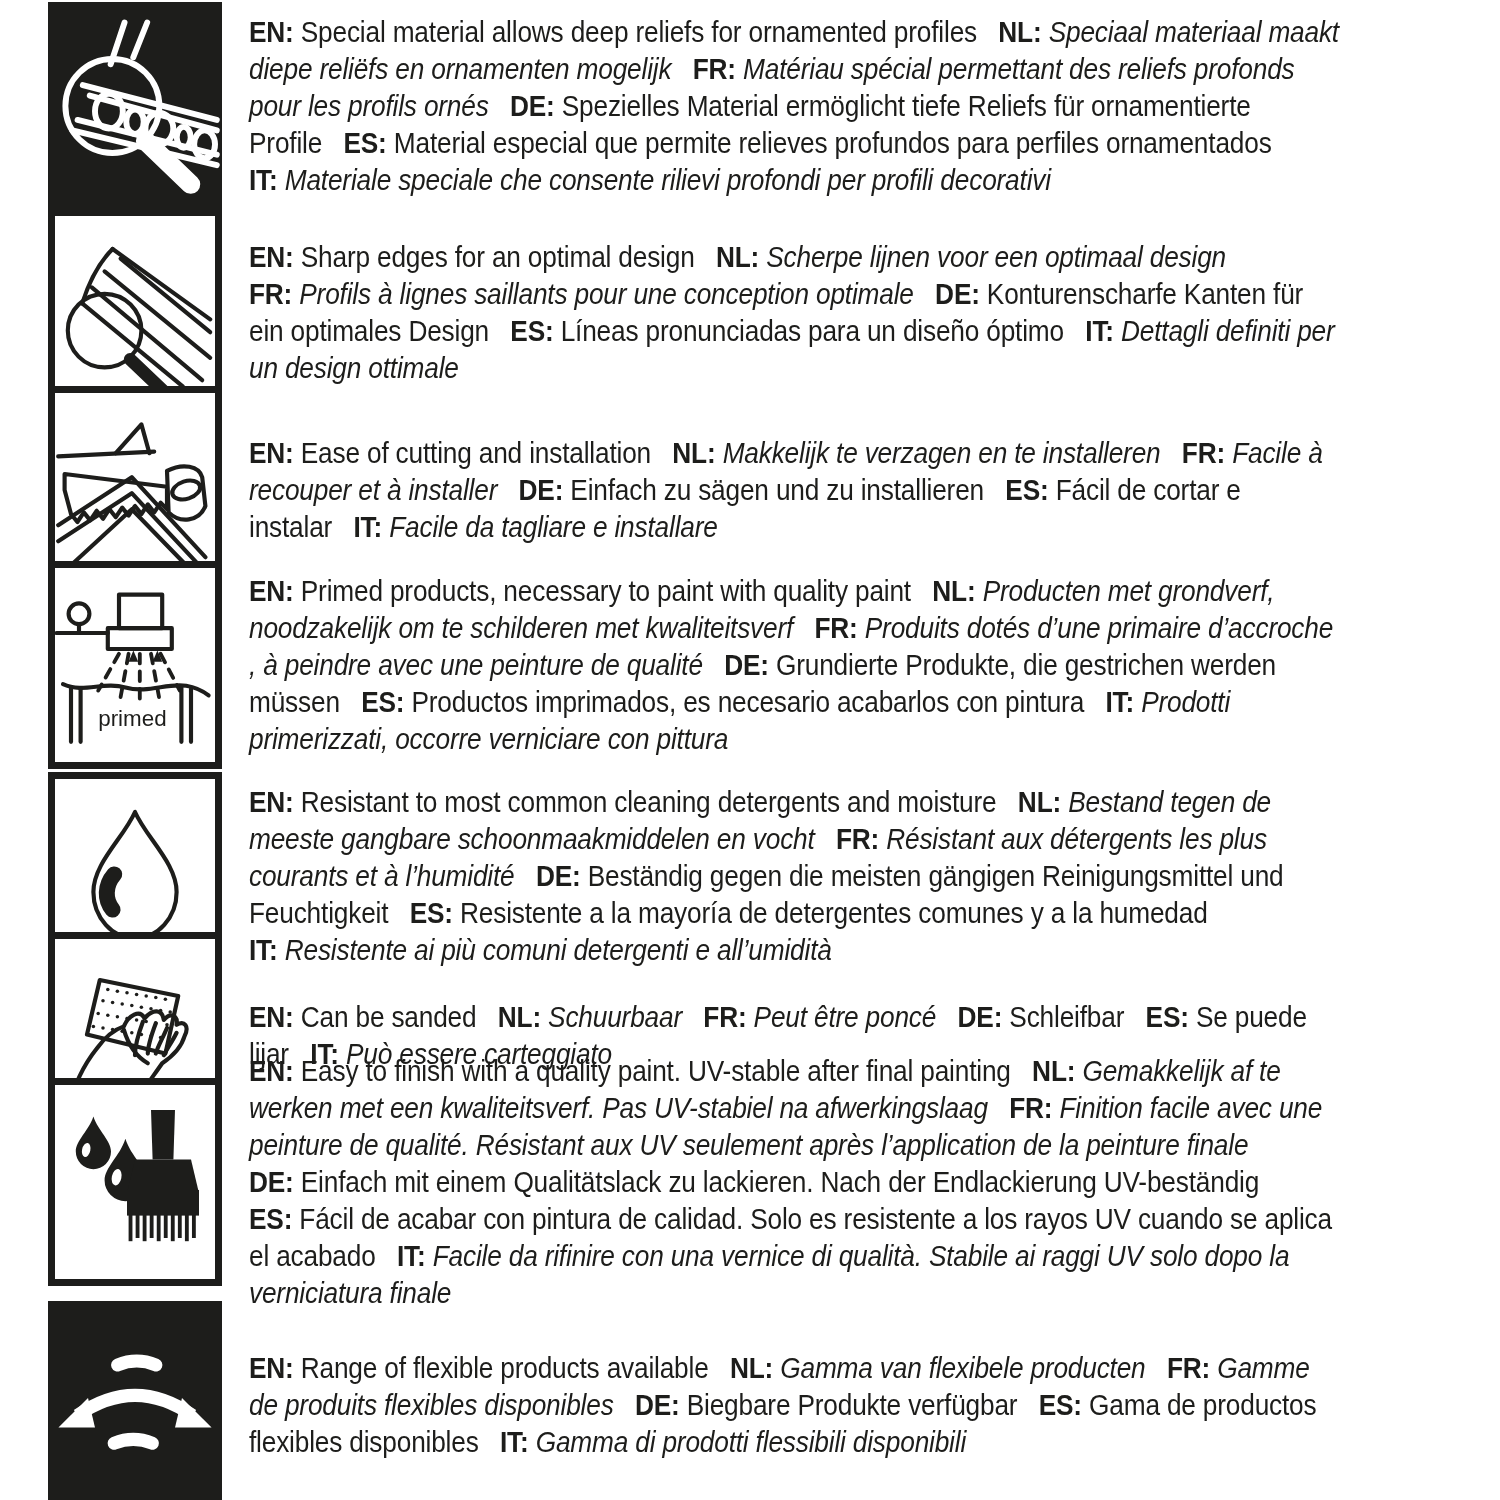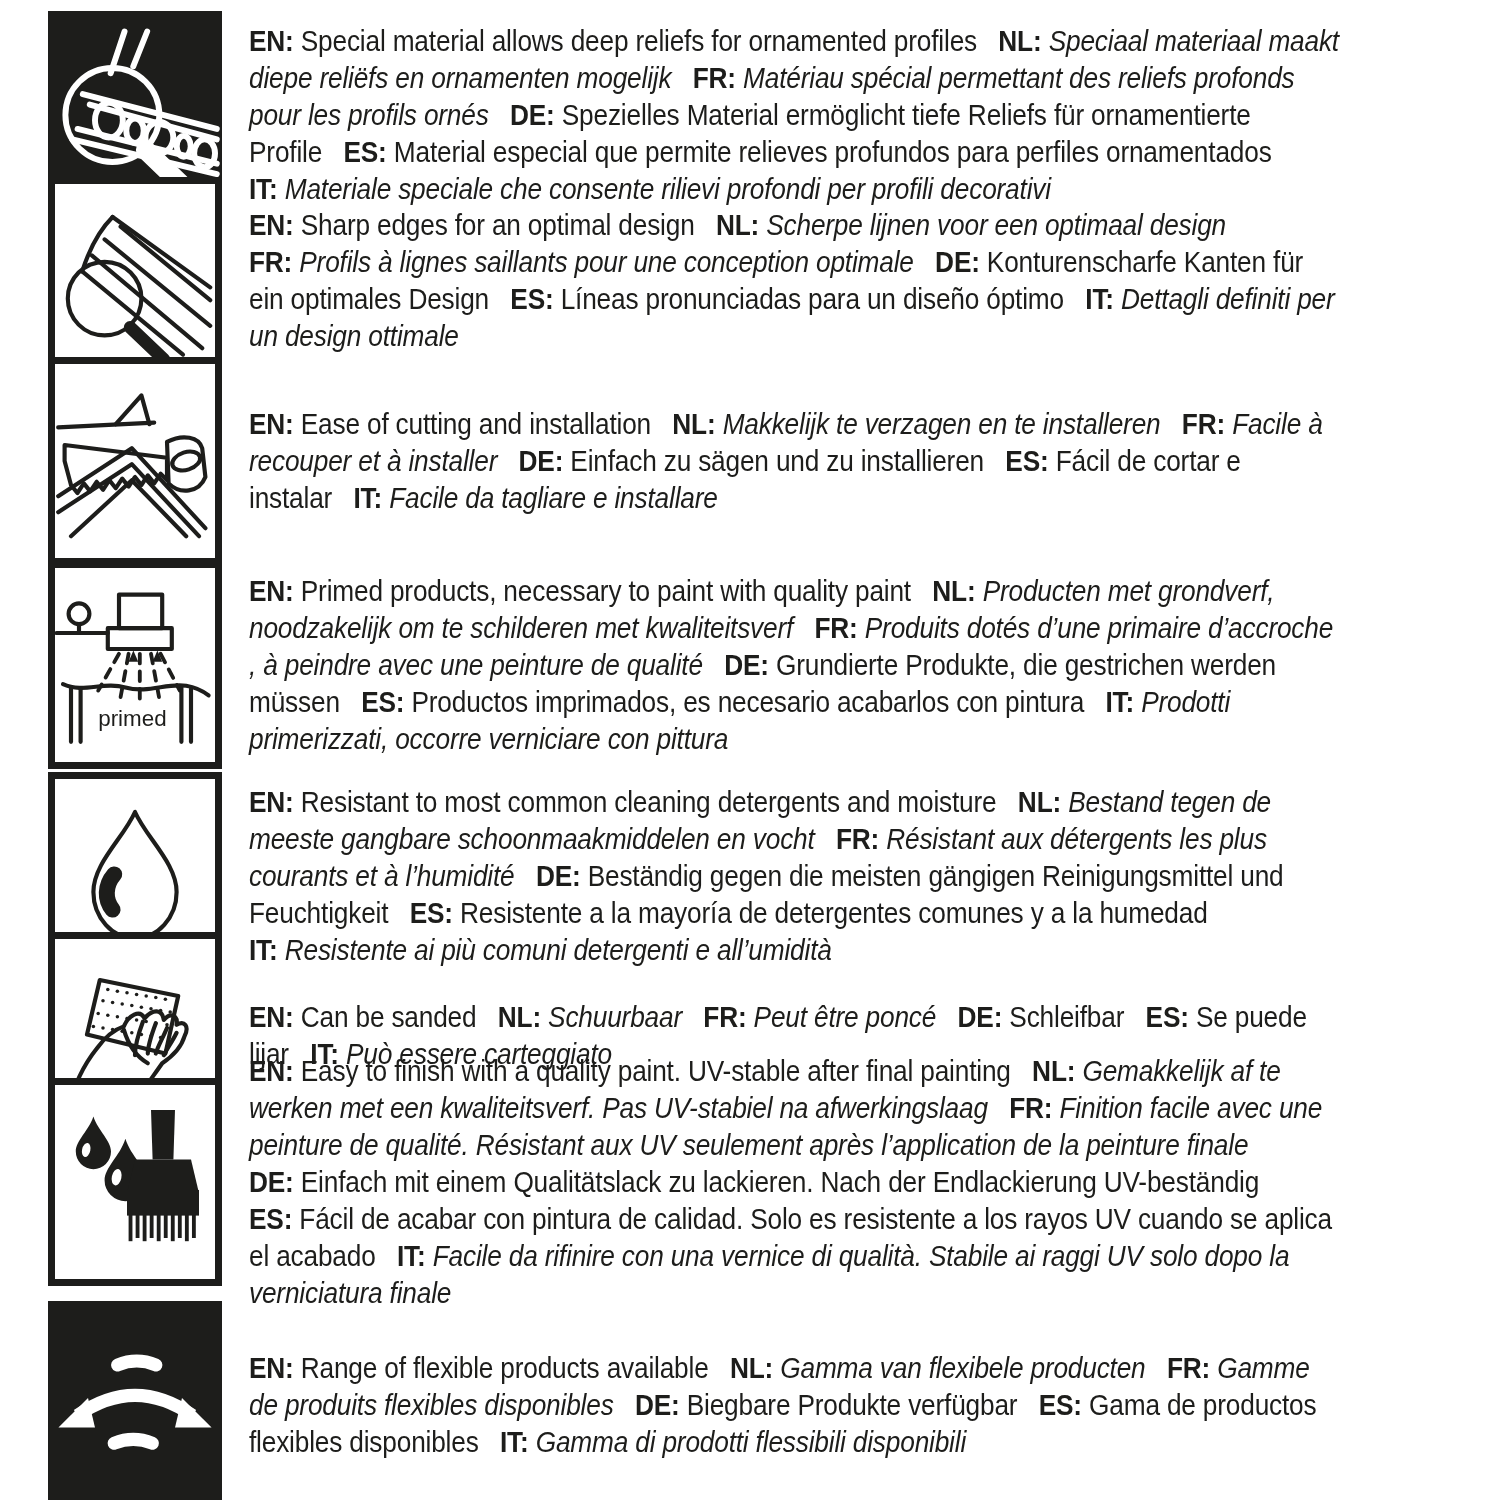--- a/index.html
+++ b/index.html
@@ -30,58 +30,58 @@
   .text .seg-text.it { font-style: italic; }
   .ink-line { stroke: var(--ink); fill: none; stroke-width: 2.6; stroke-linecap: round; stroke-linejoin: round; }
   .wh-line  { stroke: #ffffff;  fill: none; stroke-width: 3.4; stroke-linecap: round; stroke-linejoin: round; }
   .ink-fill { fill: var(--ink); stroke: none; }
   .wh-fill  { fill: #ffffff; stroke: none; }
   .primed-text { font-family: "Liberation Sans", sans-serif; font-size: 14px; fill: var(--ink); }
 </style>
 </head>
 <body>
 
-<div class="row" style="top:28px">
+<div class="row" style="top:19px">
   <div class="icon inverted">
     <svg viewBox="0 0 100 100" aria-hidden="true">
       <path class="wh-line" d="M44,2 L36,26"></path>
       <path class="wh-line" d="M57,2 L49,22"></path>
       <path class="wh-line" d="M20,38 L97,58"></path>
       <path class="wh-line" d="M24,44 L97,64"></path>
       <path class="wh-line" d="M17,58 L97,78"></path>
       <path class="wh-line" d="M14,64 L97,84"></path>
       <ellipse class="wh-line" cx="35" cy="53" rx="8" ry="10"></ellipse>
       <ellipse class="wh-line" cx="50" cy="59" rx="5" ry="7"></ellipse>
       <ellipse class="wh-line" cx="64" cy="63" rx="8" ry="9"></ellipse>
       <ellipse class="wh-line" cx="78" cy="68" rx="4" ry="6"></ellipse>
       <ellipse class="wh-line" cx="90" cy="72" rx="6" ry="8"></ellipse>
       <circle class="wh-line" cx="37" cy="50" r="27" stroke-width="4"></circle>
       <path d="M56,70 L82,95" stroke="#ffffff" stroke-width="11" stroke-linecap="round" fill="none"></path>
     </svg>
   </div>
   <p class="text"><b class="lab">EN:</b>&nbsp;<span class="seg-text">Special material allows deep reliefs for ornamented profiles</span>&nbsp;&nbsp; <b class="lab">NL:</b>&nbsp;<span class="seg-text it">Speciaal materiaal maakt diepe reliëfs en ornamenten mogelijk</span>&nbsp;&nbsp; <b class="lab">FR:</b>&nbsp;<span class="seg-text it">Matériau spécial permettant des reliefs profonds pour les profils ornés</span>&nbsp;&nbsp; <b class="lab">DE:</b>&nbsp;<span class="seg-text">Spezielles Material ermöglicht tiefe Reliefs für ornamentierte Profile</span>&nbsp;&nbsp; <b class="lab">ES:</b>&nbsp;<span class="seg-text">Material especial que permite relieves profundos para perfiles ornamentados</span>&nbsp;&nbsp; <b class="lab">IT:</b>&nbsp;<span class="seg-text it">Materiale speciale che consente rilievi profondi per profili decorativi</span></p>
 </div>
 
-<div class="row" style="top:194px">
+<div class="row" style="top:226px">
   <div class="icon outline">
     <svg viewBox="0 0 100 100" aria-hidden="true">
       <path class="ink-line" d="M36,10 Q24,22 17,44"></path>
       <path class="ink-line" d="M17,44 L80,96"></path>
       <path class="ink-line" d="M23,34 L92,92"></path>
       <path class="ink-line" d="M36,10 L97,54"></path>
       <path class="ink-line" d="M41,16 L97,62"></path>
       <path class="ink-line" d="M31,24 L97,78"></path>
       <circle class="ink-line" cx="31" cy="61" r="23" stroke-width="3.2"></circle>
       <path d="M47,79 L68,99" stroke="#1d1d1b" stroke-width="8" stroke-linecap="round" fill="none"></path>
     </svg>
   </div>
   <p class="text"><b class="lab">EN:</b>&nbsp;<span class="seg-text">Sharp edges for an optimal design</span>&nbsp;&nbsp; <b class="lab">NL:</b>&nbsp;<span class="seg-text it">Scherpe lijnen voor een optimaal design</span>&nbsp;&nbsp; <b class="lab">FR:</b>&nbsp;<span class="seg-text it">Profils à lignes saillants pour une conception optimale</span>&nbsp;&nbsp; <b class="lab">DE:</b>&nbsp;<span class="seg-text">Konturenscharfe Kanten für ein optimales Design</span>&nbsp;&nbsp; <b class="lab">ES:</b>&nbsp;<span class="seg-text">Líneas pronunciadas para un diseño óptimo</span>&nbsp;&nbsp; <b class="lab">IT:</b>&nbsp;<span class="seg-text it">Dettagli definiti per un design ottimale</span></p>
 </div>
 
-<div class="row" style="top:374px">
+<div class="row" style="top:403px">
   <div class="icon outline">
     <svg viewBox="0 0 100 100" aria-hidden="true">
       <path class="ink-line" d="M2,29 L62,26"></path>
       <path class="ink-line" d="M38,27 L54,9 L59,27"></path>
       <path class="ink-line" d="M2,72 L48,42 L94,92"></path>
       <path class="ink-line" d="M2,82 L48,52 L90,97"></path>
       <path class="ink-line" d="M10,97 L48,62 L82,97" stroke-width="2"></path>
       <path class="ink-line" d="M6,40 L70,48 L70,62 L66,58 L62,64 L58,59 L54,65 L50,60 L46,66 L42,61 L38,67 L34,62 L30,68 L26,63 L22,69 L18,64 L14,70 L10,65 L6,50 Z" fill="#ffffff"></path>
       <path class="ink-line" d="M70,38 C80,33 90,35 92,42 L94,60 C90,70 78,71 71,64 Z" fill="#ffffff"></path>
       <ellipse class="ink-line" cx="82" cy="50" rx="9" ry="5.5" transform="rotate(-18 82 50)" fill="#ffffff"></ellipse>

